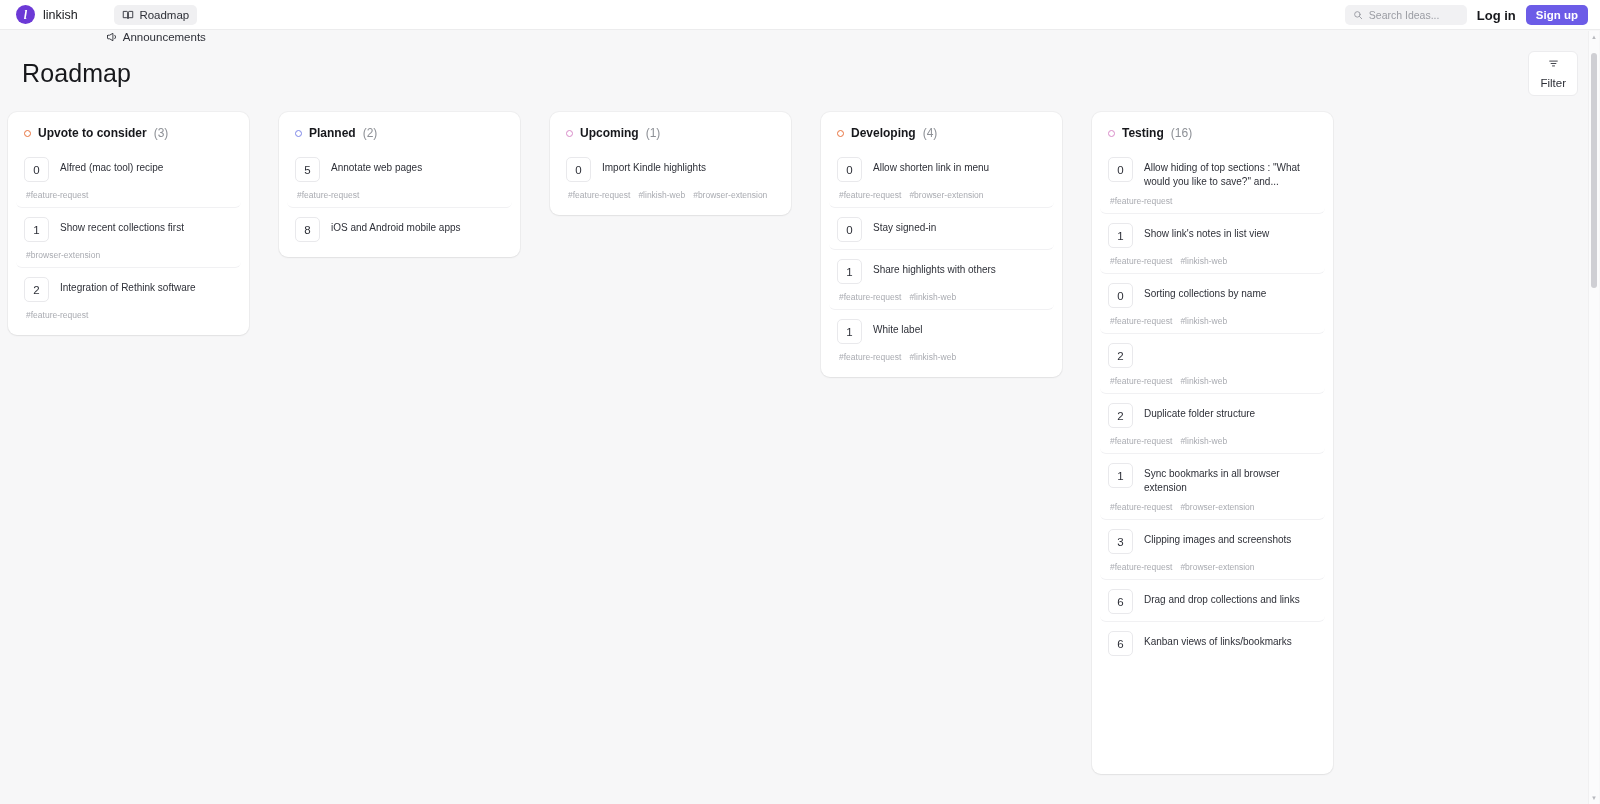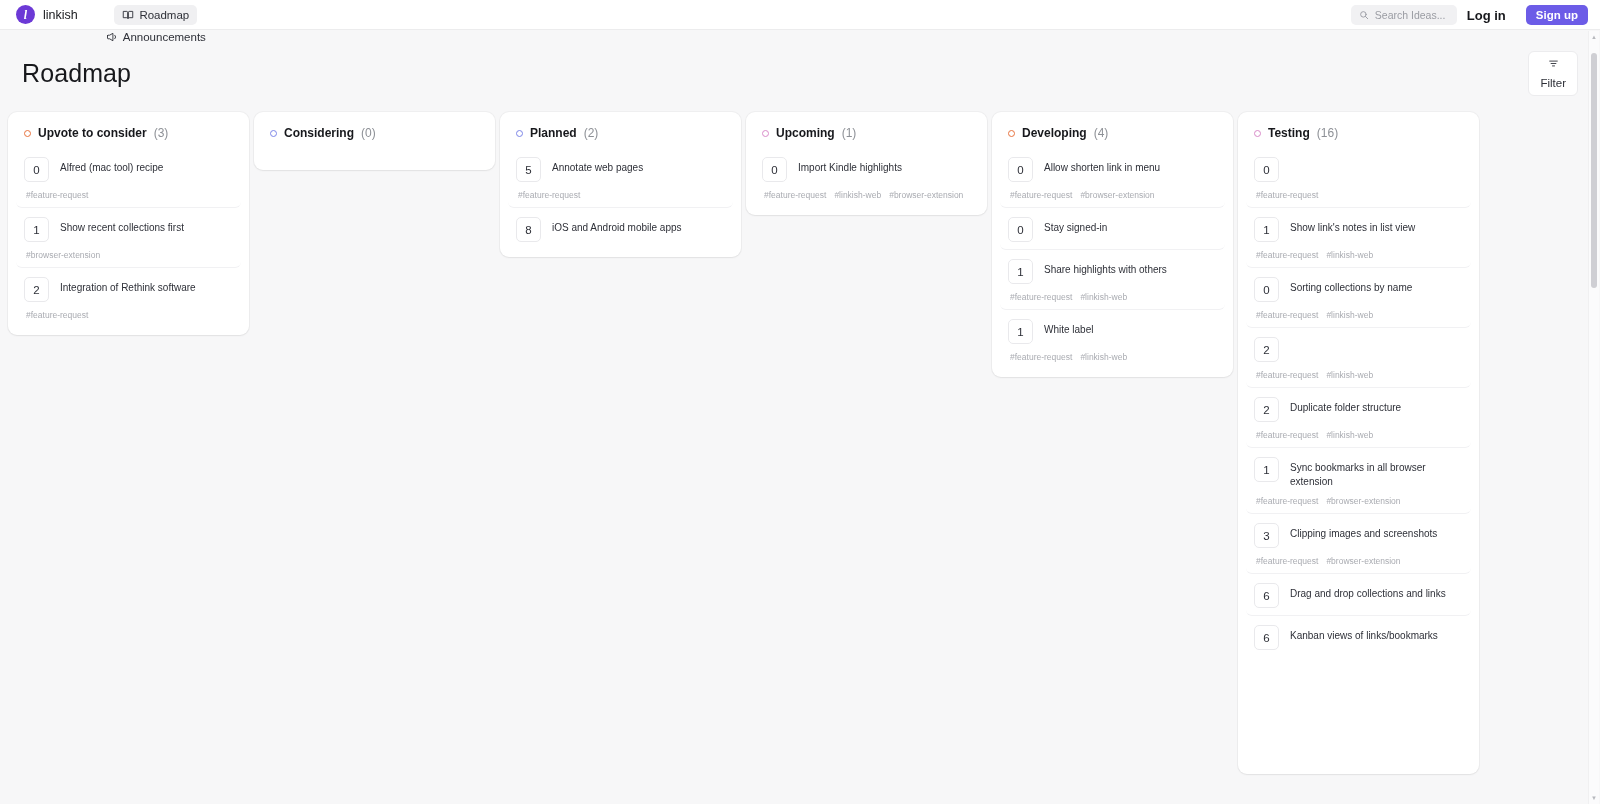--- a/index.html
+++ b/index.html
@@ -40,45 +40,45 @@
   .navitem.active { background: #f0f0f2; }
   .navitem svg { display: block; }
 
   .nav-right {
     position: absolute; right: 12px; top: 0; height: 30px;
     display: flex; align-items: center; gap: 10px;
   }
   .searchbox {
     display: flex; align-items: center; gap: 6px;
     background: #f1f1f3; border-radius: 5px;
-    height: 20px; width: 106px; padding: 0 8px;
+    height: 20px; width: 122px; padding: 0 8px;
   }
   .searchbox span.ph { font-size: 10.5px; color: #9a9ca3; }
   .login { font-size: 13px; color: #17181c; font-weight: 600; cursor: pointer; }
   .signup {
     font-size: 11.5px; color: #fff; font-weight: 600;
     background: #6c5ce7; border-radius: 5px;
-    padding: 4px 10px; cursor: pointer; margin-left: 10px;
+    padding: 4px 10px; cursor: pointer;
   }
 
   
   .page-head {
     display: flex; align-items: center; justify-content: space-between;
     padding: 18px 22px 0 22px; height: 68px;
   }
   .page-title { font-size: 25px; color: #17181c; font-weight: 400; letter-spacing: .1px; }
   .filter-btn {
     display: flex; align-items: center; gap: 6px;
     background: #fff; border: 1px solid #ececee; border-radius: 6px;
     padding: 6px 11px; font-size: 11.5px; color: #2e3038; cursor: pointer; flex-direction: column;
   }
 
   
   .board {
-    display: flex; gap: 5px;
+    display: flex; gap: 30px;
     padding: 14px 10px 0 8px;
     align-items: flex-start;
     height: 690px;
     position: relative;
   }
   .column {
     width: 241px; flex: 0 0 241px;
     background: #ffffff;
     border-radius: 9px;
     box-shadow: 0 1px 2px rgba(16,18,24,.06), 0 0 0 1px rgba(16,18,24,.035);
@@ -244,28 +244,20 @@
           <div class="card-main">
             <div class="votebox">2</div>
             <div class="card-title">Integration of Rethink software</div>
           </div>
           <div class="tags">
             <span class="tag">#feature-request</span>
           </div>
         </div>
       </div>
     </div>
-    <div class="column" style="padding-bottom: 22px;">
-      <div class="col-head">
-        <span class="dot" style="border-color:#7d86e8"></span>
-        <span class="col-title">Considering</span>
-        <span class="col-count">(0)</span>
-      </div>
-      <div class="cards"></div>
-    </div>
     <div class="column">
       <div class="col-head">
         <span class="dot" style="border-color:#7d86e8"></span>
         <span class="col-title">Planned</span>
         <span class="col-count">(2)</span>
       </div>
       <div class="cards">
         <div class="card">
           <div class="card-main">
             <div class="votebox">5</div>
@@ -352,20 +344,21 @@
       <div class="col-head">
         <span class="dot" style="border-color:#d98bc9"></span>
         <span class="col-title">Testing</span>
         <span class="col-count">(16)</span>
       </div>
       <div class="scroll-area">
         <div class="cards">
           <div class="card">
             <div class="card-main">
               <div class="votebox">0</div>
+              <div class="card-title">Allow hiding of top sections : "What would you like to save?" and...</div>
             </div>
             <div class="tags">
               <span class="tag">#feature-request</span>
             </div>
           </div>
           <div class="card">
             <div class="card-main">
               <div class="votebox">1</div>
               <div class="card-title">Show link's notes in list view</div>
             </div>

